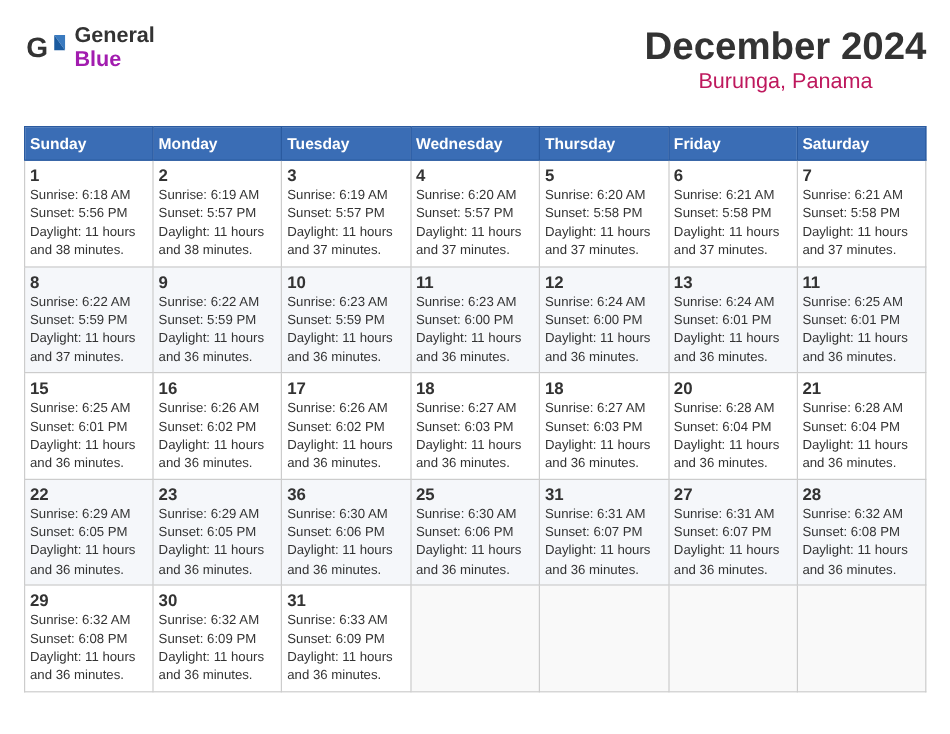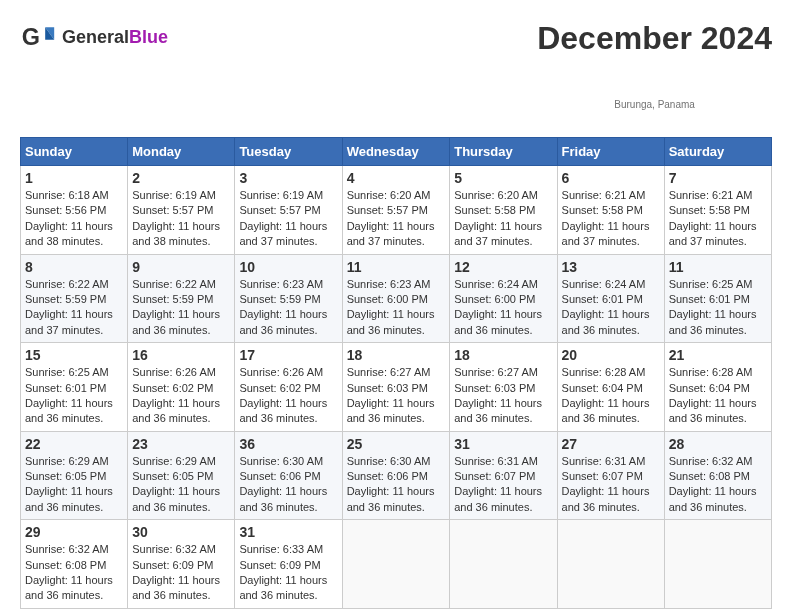--- a/index.html
+++ b/index.html
@@ -16,43 +16,42 @@
       align-items: flex-start;
       margin-bottom: 10px;
     }
     .logo {
       display: flex;
       align-items: center;
       gap: 6px;
     }
     .logo-text {
       display: flex;
-      flex-direction: row;
+      flex-direction: column;
       font-size: 18px;
       font-weight: bold;
       color: #333;
       line-height: 1.1;
     }
     .logo-text span:first-child { color: #333; }
     .logo-icon {
       width: 36px;
       height: 36px;
     }
     .title-block {
       text-align: center;
     }
     .month-title {
       font-size: 32px;
       font-weight: bold;
       color: #333;
     }
     .location {
-      font-size: 10px;
-      color: #737373;
-      margin-top: 42px;
+      font-size: 18px;
+      color: #be185d;
     }
     .calendar {
       width: 100%;
       border-collapse: collapse;
       font-size: 11px;
       margin-top: 27px;
     }
     .calendar th {
       background: #3a6db5;
       color: #fff;

